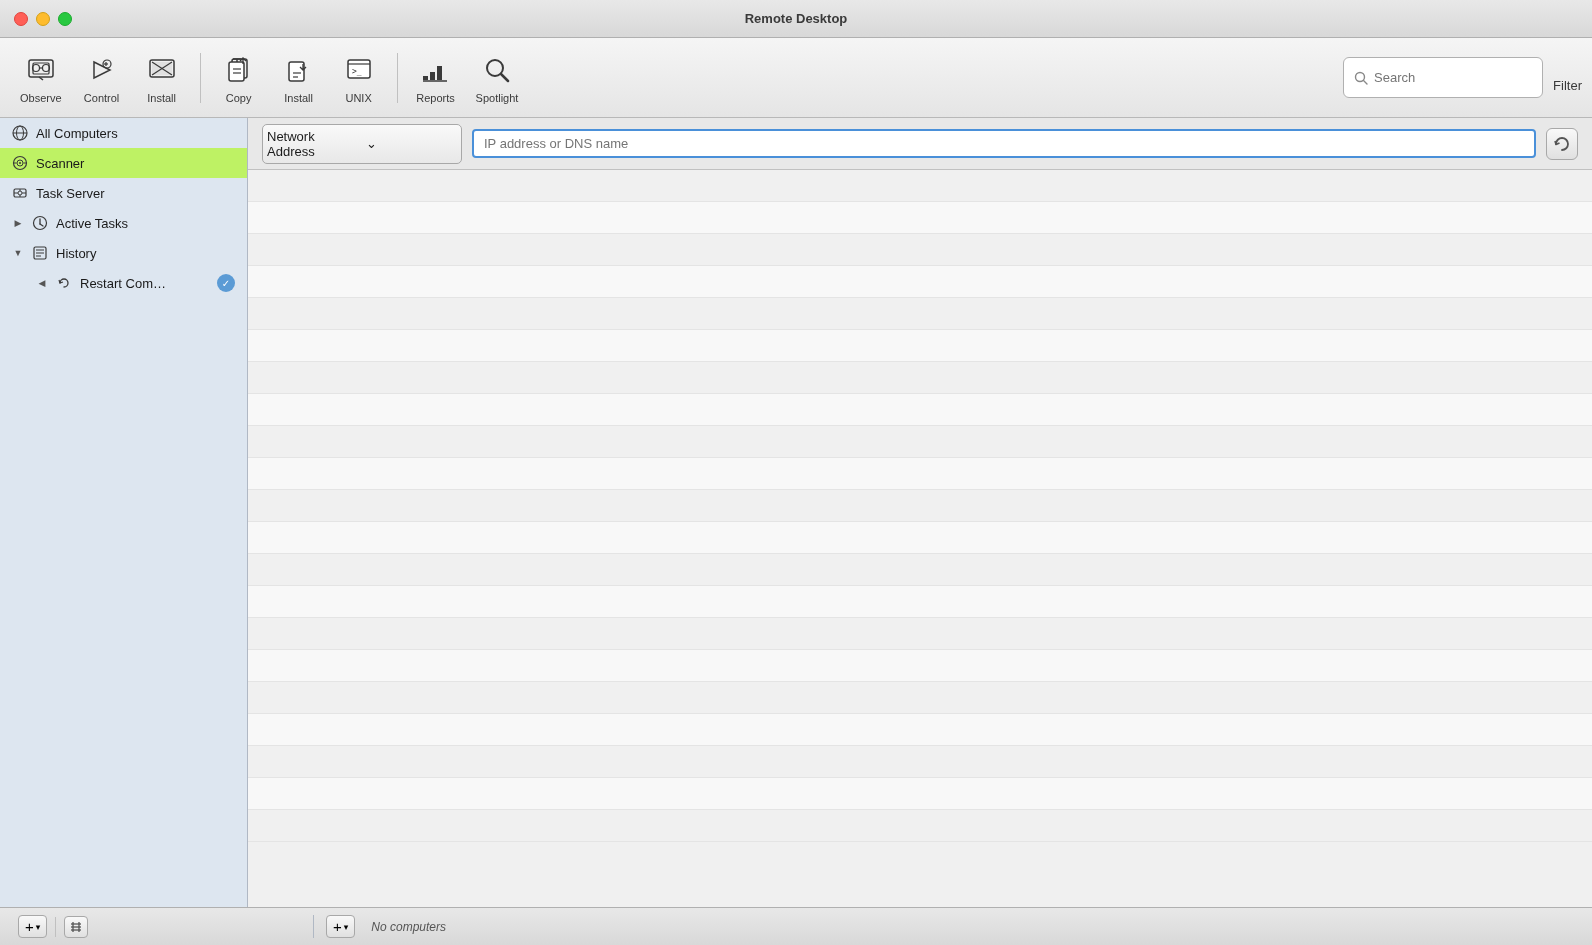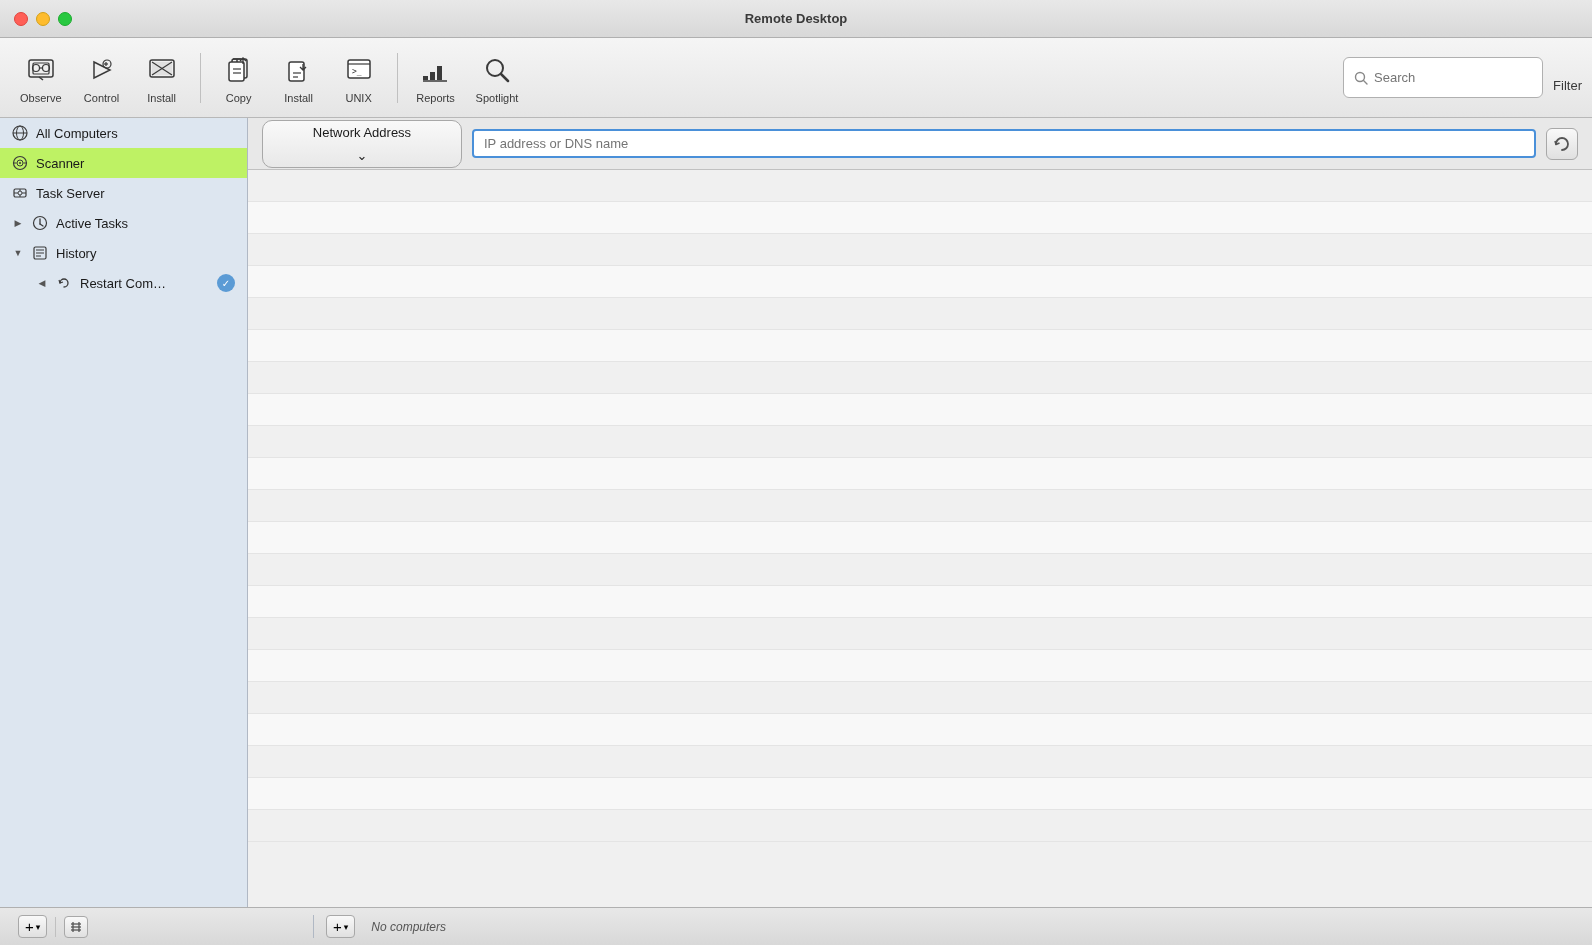--- a/index.html
+++ b/index.html
@@ -200,26 +200,25 @@
       display: flex;
       align-items: center;
       padding: 0 14px;
       gap: 10px;
     }
     .network-dropdown {
       display: flex;
       align-items: center;
       background: linear-gradient(to bottom, #f9f9f9, #e8e8e8);
       border: 1px solid #a8a8a8;
-      border-radius: 10px;
-      padding: 4px 10px;
+      border-radius: 5px;
+      padding: 4px 4px;
       cursor: pointer;
       gap: 8px;
       min-width: 200px;
-      flex-direction: column;
     }
     .network-dropdown span { font-size: 13px; color: #1a1a1a; flex: 1; }
     .dropdown-arrow {
       font-size: 11px;
       color: #555;
     }
     .dns-input {
       flex: 1;
       border: 2px solid #4a90d9;
       border-radius: 4px;

